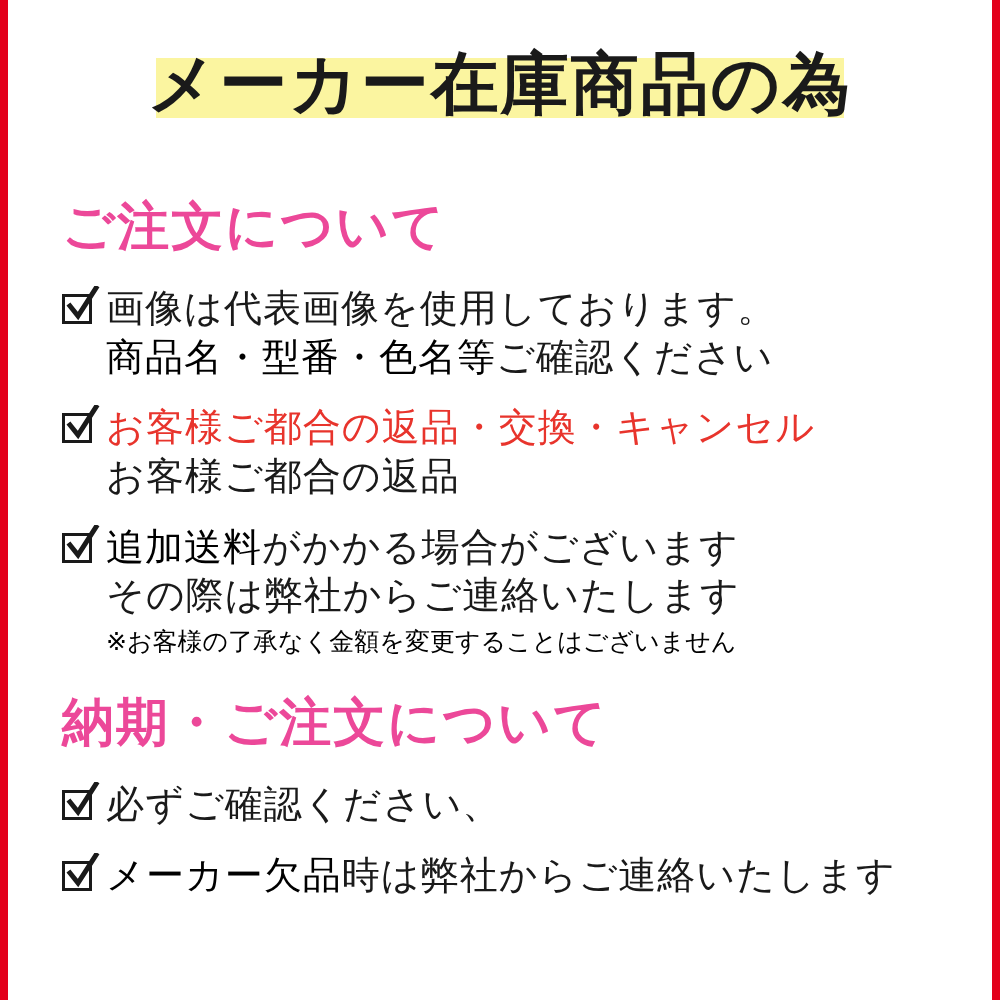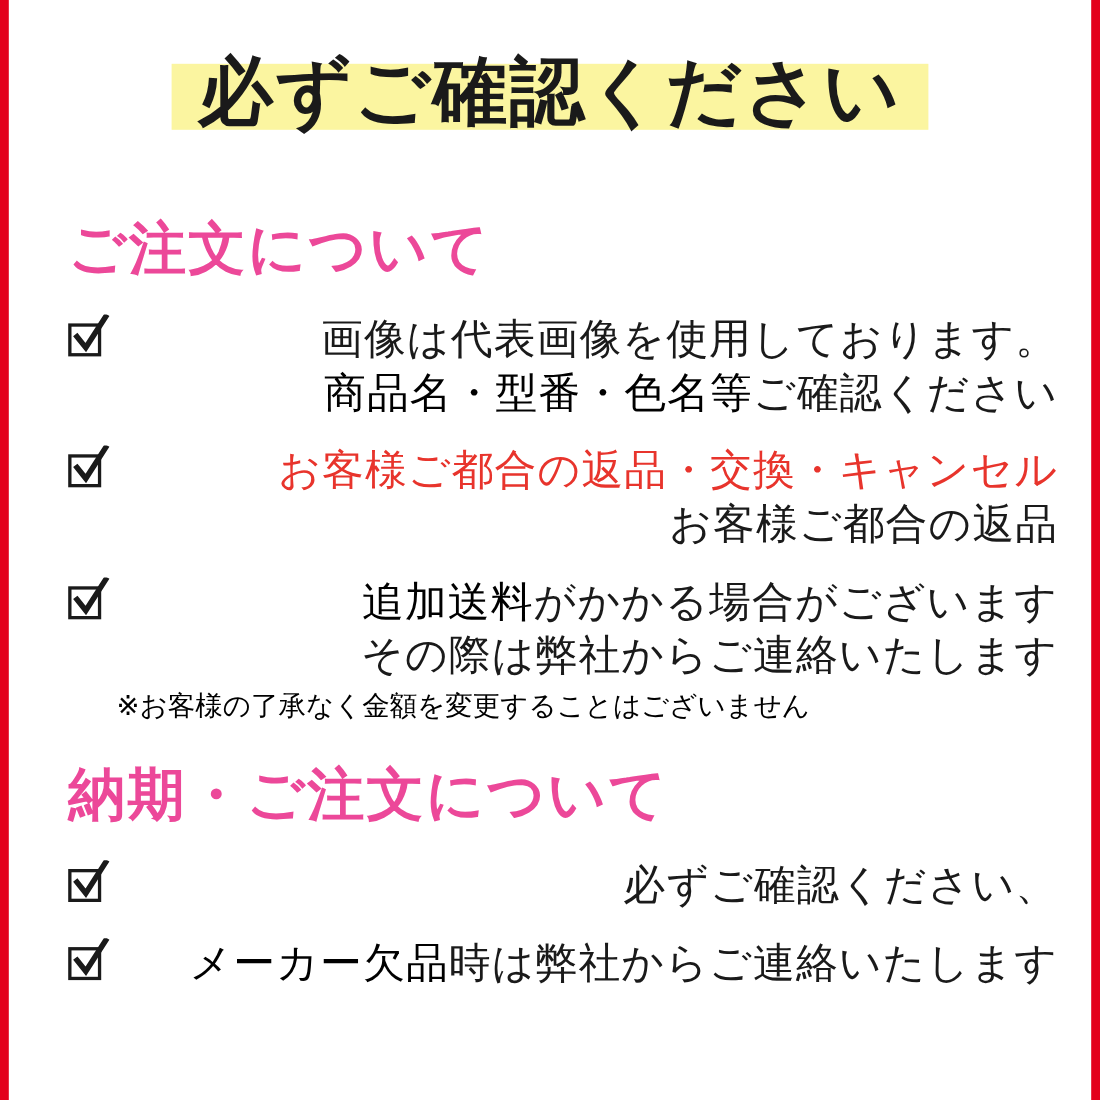--- a/index.html
+++ b/index.html
@@ -103,21 +103,20 @@
   }
   .lines {
     flex: 1 1 auto;
   }
   .line {
     font-size: 38px;
     line-height: 1.28;
     color: #1a1a1a;
     letter-spacing: 1px;
     white-space: nowrap;
-    text-align: right;
   }
   .line.red, .red {
     color: #000000;
   }
   .line.bold-red {
     color: #e8342c;
     font-weight: normal;
   }
   .note {
     font-size: 25px;
@@ -129,21 +128,21 @@
   }
 </style>
 </head>
 <body>
 
 <div class="page">
   <div class="inner">
 
     <div class="title-wrap">
       <div class="title-hl"></div>
-      <div class="title">必ずご確認ください</div>
+      <div class="title">メーカー在庫商品の為</div>
     </div>
 
     <div class="section-head sec1-head">ご注文について</div>
 
     <div class="item">
       <span class="check">
         <span class="box"></span>
         <svg class="tick" viewBox="0 0 36 40" xmlns="http://www.w3.org/2000/svg">
           <polyline points="6,20 14,30 32,2" fill="none" stroke="#1a1a1a" stroke-width="5" stroke-linecap="square"></polyline>
         </svg>

